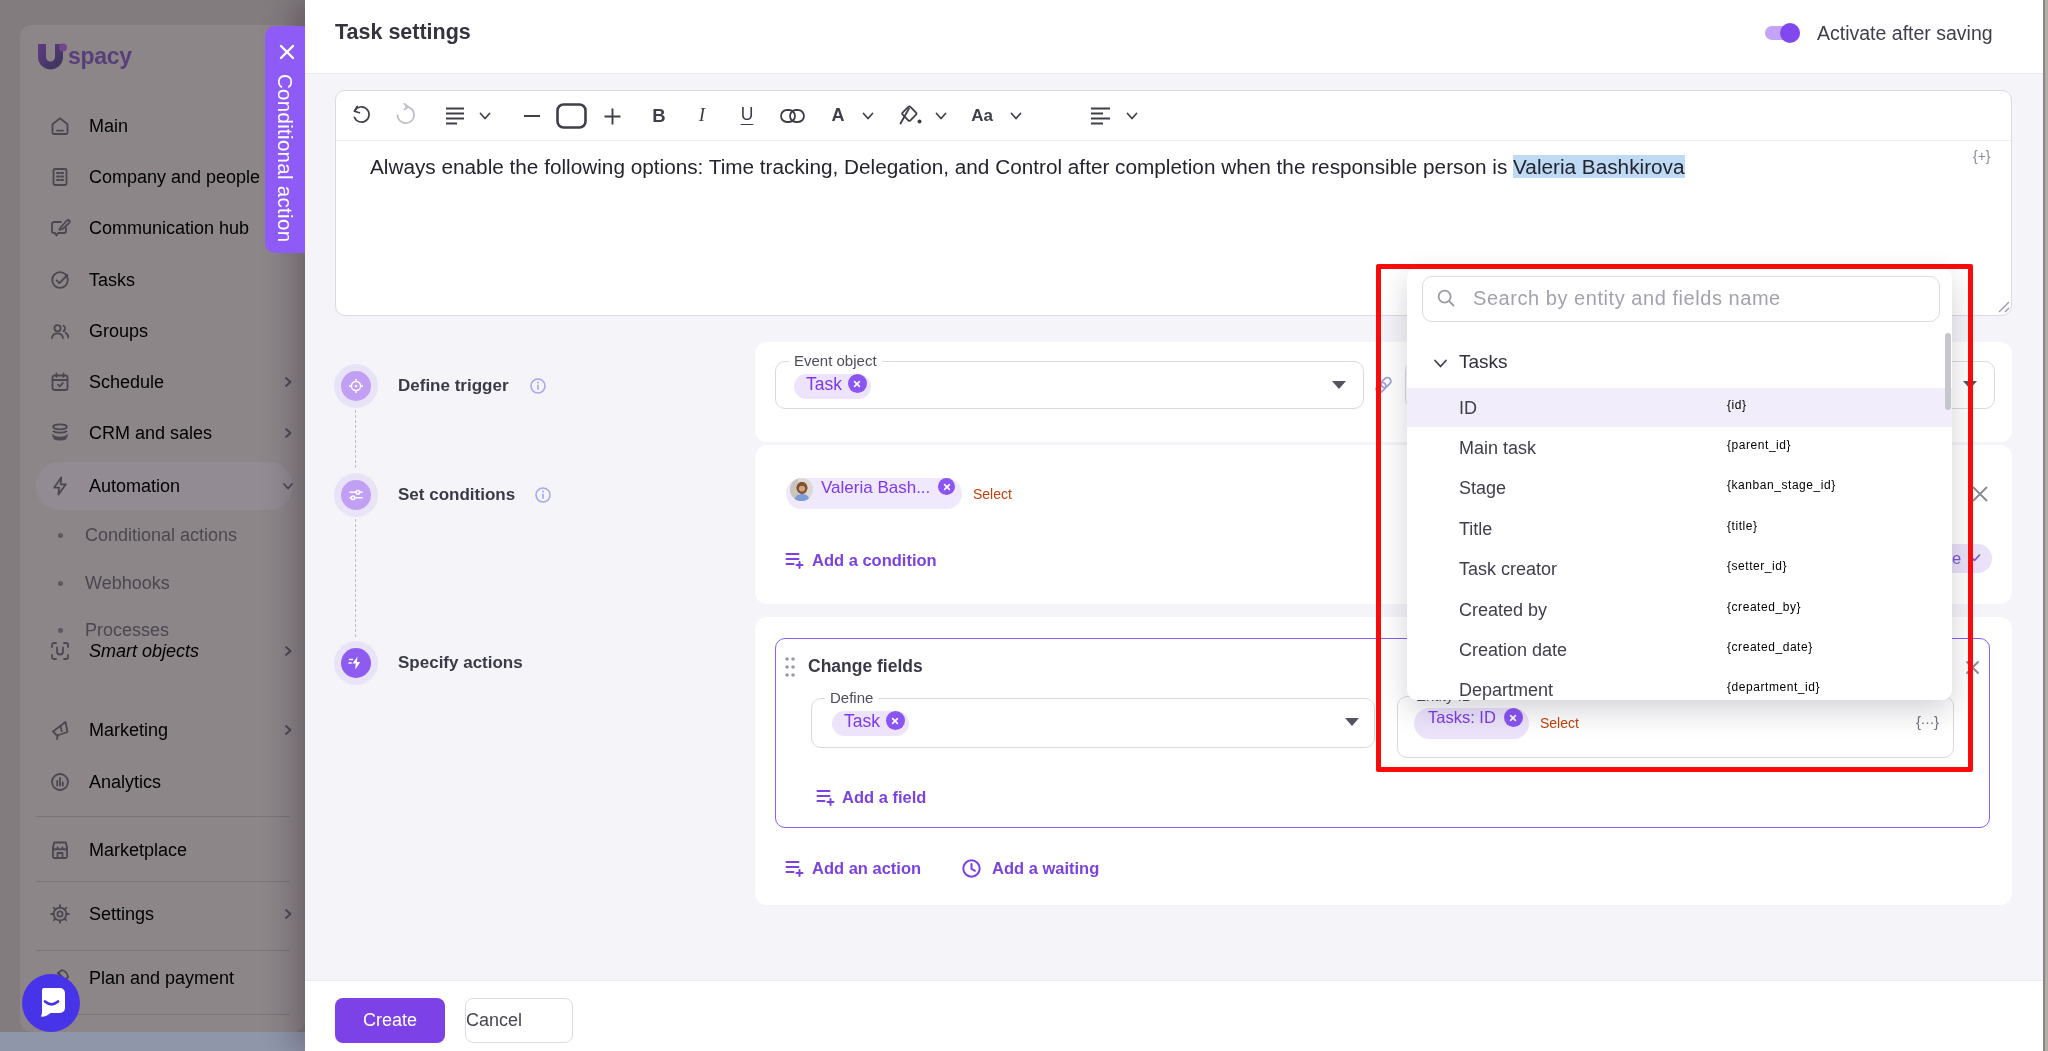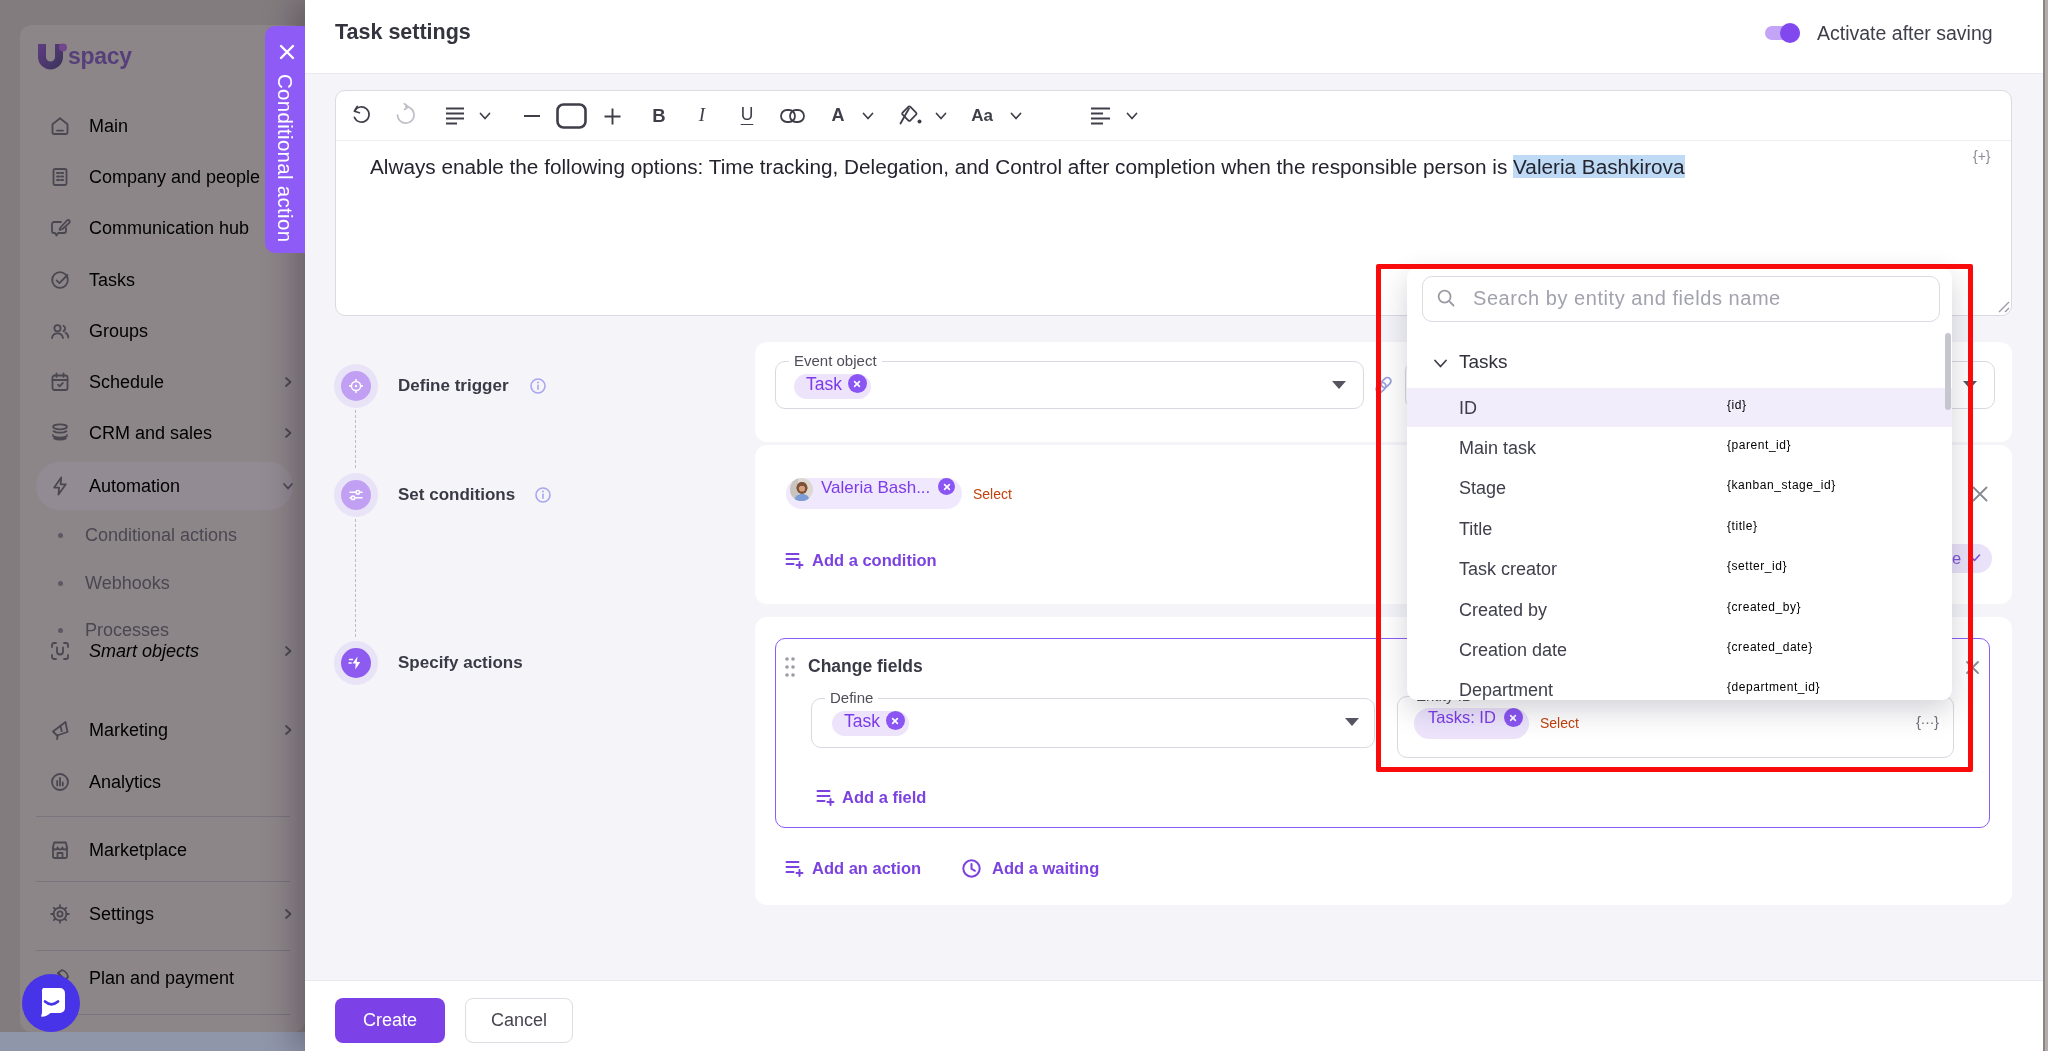--- a/index.html
+++ b/index.html
@@ -420,21 +420,21 @@
       </svg>
     <div class="plink" style="left:507px; top:859px;">Add an action</div>
     <svg class="gx" style="left:656px; top:858px;" width="21" height="21" viewBox="0 0 21 21">
         <circle cx="10.5" cy="10.5" r="8.2" stroke="#7B42E0" stroke-width="2" fill="none"></circle>
         <path d="M10.5 6 v4.8 l3.4 2" stroke="#7B42E0" stroke-width="2" fill="none" stroke-linecap="round"></path>
       </svg>
     <div class="plink" style="left:687px; top:859px;">Add a waiting</div>
 
     <div id="dfoot">
       <div class="abs" style="left:30px; top:17px; width:110px; height:45px; background:#7C42E8; border-radius:8px; color:#ffffff; font-size:18px; line-height:45px; text-align:center;">Create</div>
-      <div class="abs" style="left:160px; top:17px; width:108px; height:45px; background:#fff; border:1.5px solid #DCDCE2; border-radius:8px; color:#46464F; font-size:18px; line-height:42px; text-align:center;">Cancel</div>
+      <div class="abs" style="left:160px; top:17px; width:108px; height:45px; background:#fff; border:1.5px solid #DCDCE2; border-radius:8px; color:#46464F; font-size:18px; line-height:42px; text-align:left;">Cancel</div>
     </div>
   </div>
 
   <div class="abs" style="left:265px; top:26px; width:40px; height:227px; background:#8F5BF7; border-radius:10px 0 0 10px;"></div>
   <svg class="abs" style="left:277px; top:42px;" width="20" height="20" viewBox="0 0 20 20">
     <path d="M4 4 L16 16 M16 4 L4 16" stroke="#fff" stroke-width="2.4" stroke-linecap="round"></path>
   </svg>
   <div class="abs" style="left:265px; top:67px; width:40px; height:182px; color:#fff; font-size:20.5px; writing-mode:vertical-rl; text-align:center; line-height:40px; letter-spacing:.3px;">Conditional action</div>
 
   <div id="panel">

